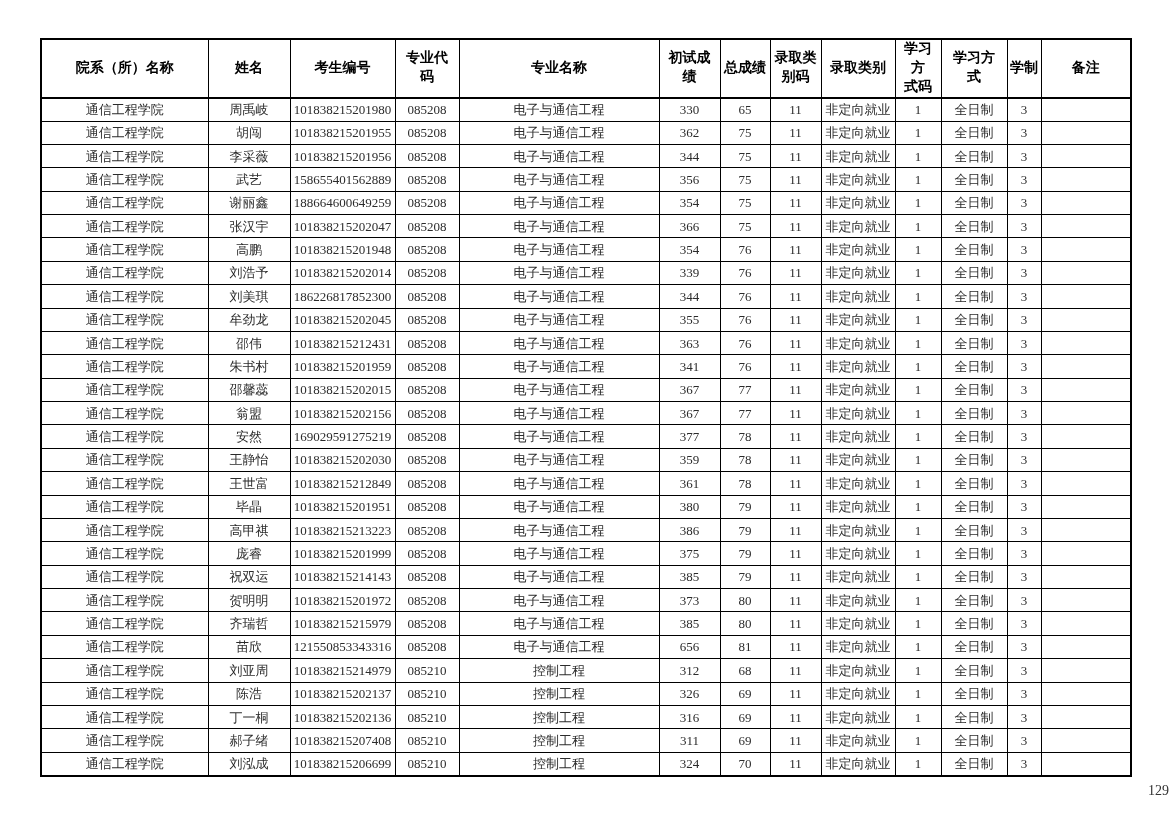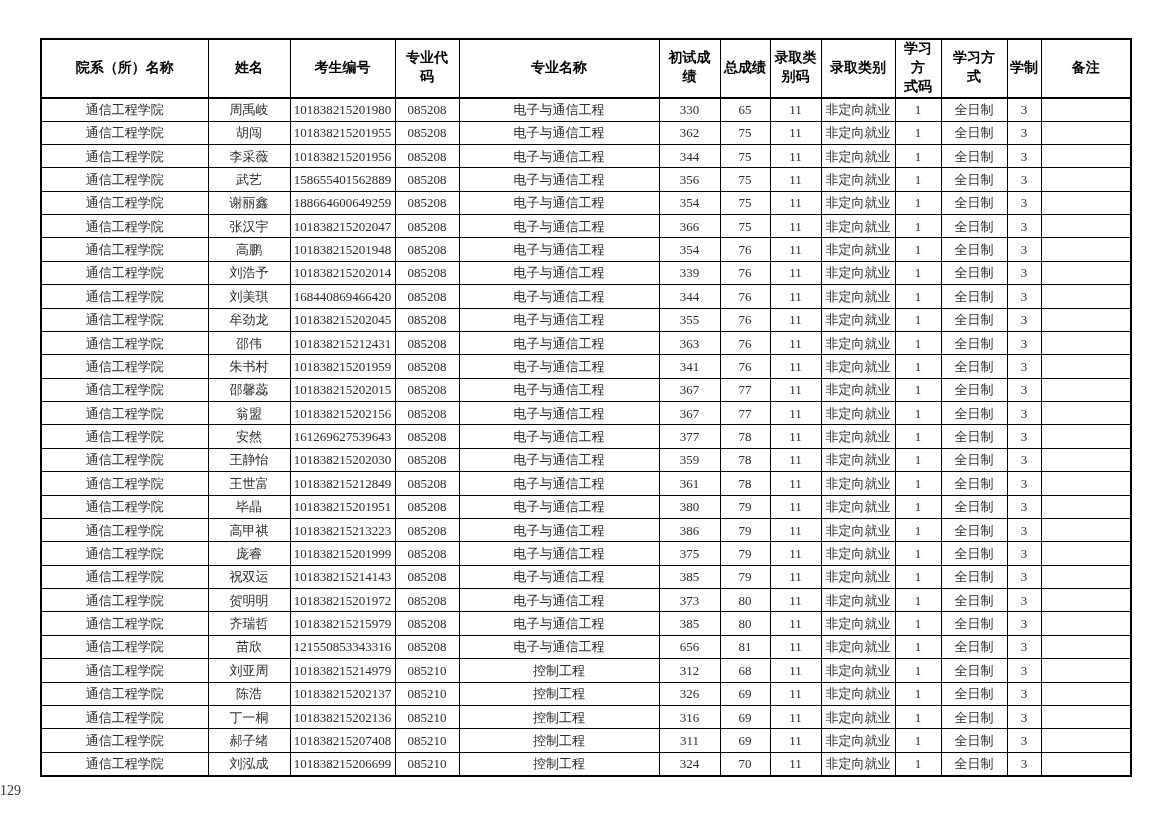--- a/index.html
+++ b/index.html
@@ -52,21 +52,21 @@
     font-size: 13px;
     color: #2b2b2b;
     white-space: nowrap;
     line-height: 1;
   }
   .page-number {
     position: absolute;
     left: 0;
     top: 783px;
     width: 1169px;
-    text-align: left;
+    text-align: right;
     font-size: 14px;
     color: #333;
   }
 </style>
 </head>
 <body>
 
 <div class="page">
   <table class="admission">
     <colgroup>
@@ -223,21 +223,21 @@
           <td>11</td>
           <td>非定向就业</td>
           <td>1</td>
           <td>全日制</td>
           <td>3</td>
           <td></td>
         </tr>
         <tr>
           <td>通信工程学院</td>
           <td>刘美琪</td>
-          <td>168440869466420</td>
+          <td>186226817852300</td>
           <td>085208</td>
           <td>电子与通信工程</td>
           <td>344</td>
           <td>76</td>
           <td>11</td>
           <td>非定向就业</td>
           <td>1</td>
           <td>全日制</td>
           <td>3</td>
           <td></td>
@@ -313,21 +313,21 @@
           <td>11</td>
           <td>非定向就业</td>
           <td>1</td>
           <td>全日制</td>
           <td>3</td>
           <td></td>
         </tr>
         <tr>
           <td>通信工程学院</td>
           <td>安然</td>
-          <td>161269627539643</td>
+          <td>169029591275219</td>
           <td>085208</td>
           <td>电子与通信工程</td>
           <td>377</td>
           <td>78</td>
           <td>11</td>
           <td>非定向就业</td>
           <td>1</td>
           <td>全日制</td>
           <td>3</td>
           <td></td>

